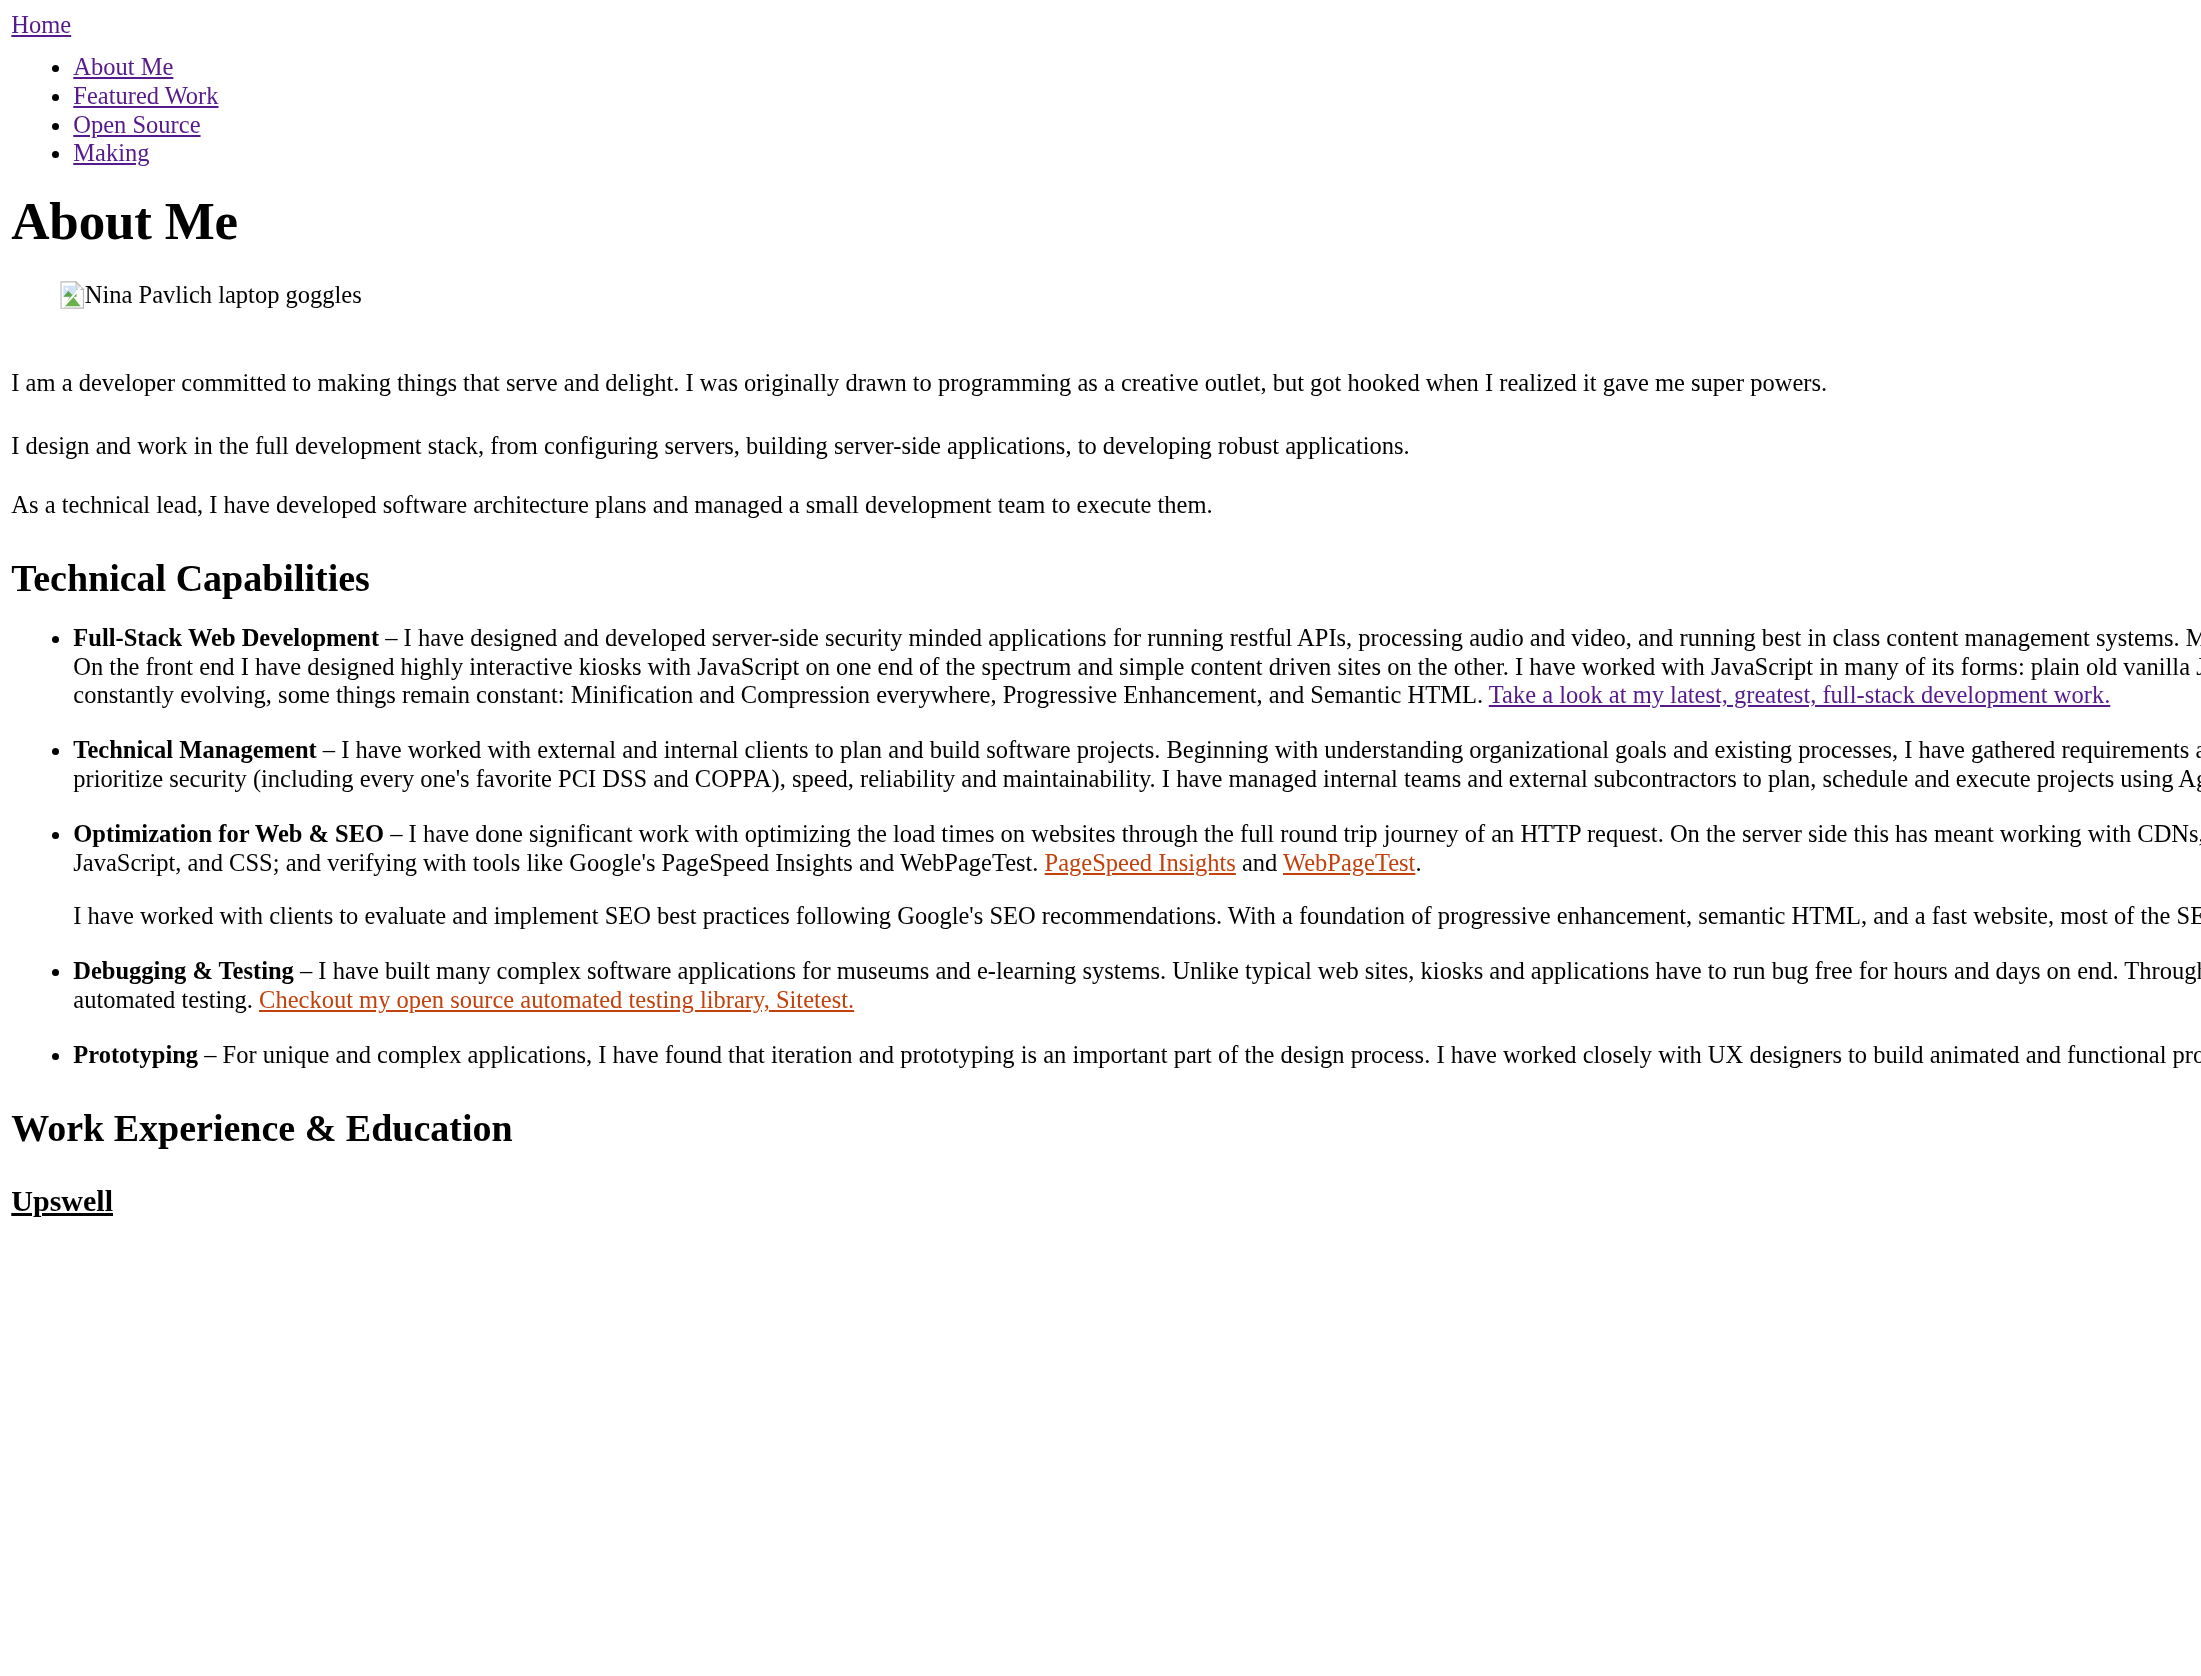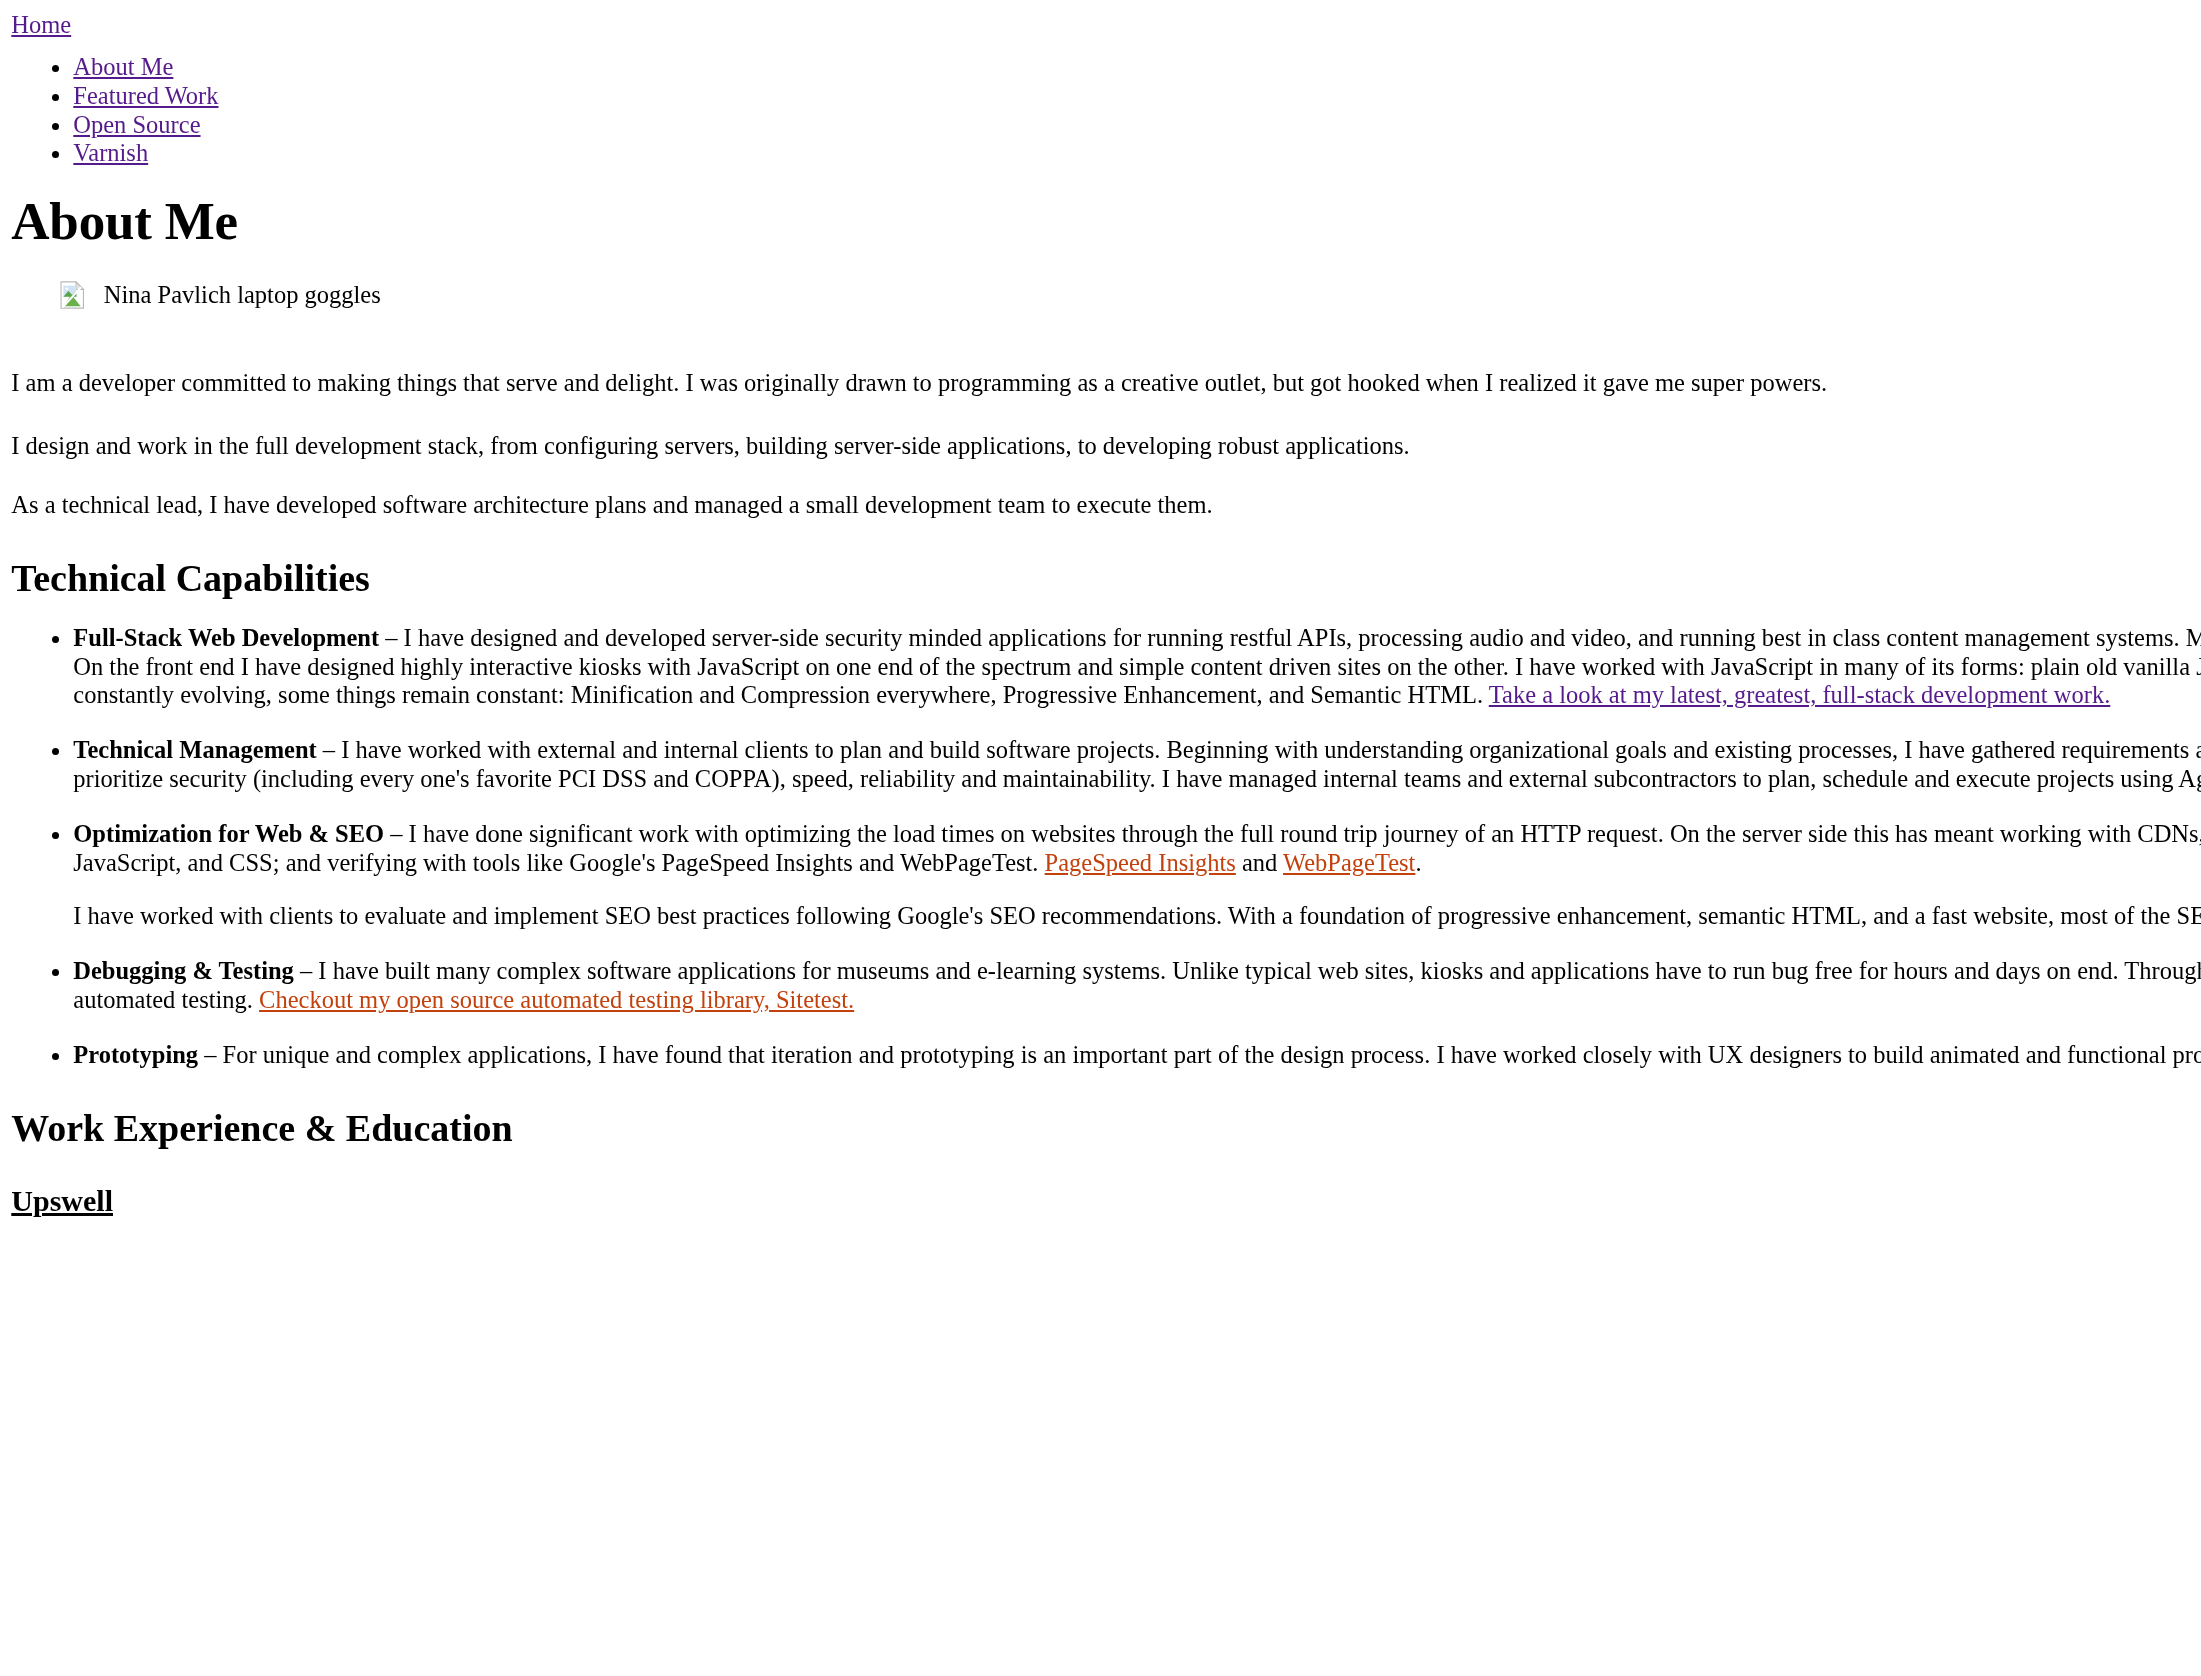--- a/index.html
+++ b/index.html
@@ -68,21 +68,21 @@
   .figure {
     margin: 0 0 53px 0;
     padding-left: 49px;
   }
 
   
   .broken-img {
     display: inline-flex;
     align-items: center;
     vertical-align: baseline;
-    gap: 19px;
+    gap: 0;
   }
   .broken-img .glyph {
     display: inline-block;
     width: 24.5px;
     height: 28px;
     position: relative;
     flex: none;
   }
   .broken-img .alt-text {
     font-size: 24.5px;
@@ -126,21 +126,21 @@
     <li>
       <a class="visited" href="#">About Me</a>
     </li>
     <li>
       <a class="visited" href="#">Featured Work</a>
     </li>
     <li>
       <a class="visited" href="#">Open Source</a>
     </li>
     <li>
-      <a class="visited" href="#">Varnish</a>
+      <a class="visited" href="#">Making</a>
     </li>
   </ul>
 
   <h1>About Me</h1>
 
   <div class="figure">
     <span class="broken-img">
       <span class="glyph">
         <svg viewBox="0 0 26 30" width="24.5" height="28" aria-hidden="true">
           <path d="M1 1 H17 L25 9 V29 H1 Z" fill="#ffffff" stroke="#b9b9b9" stroke-width="1.2"></path>

